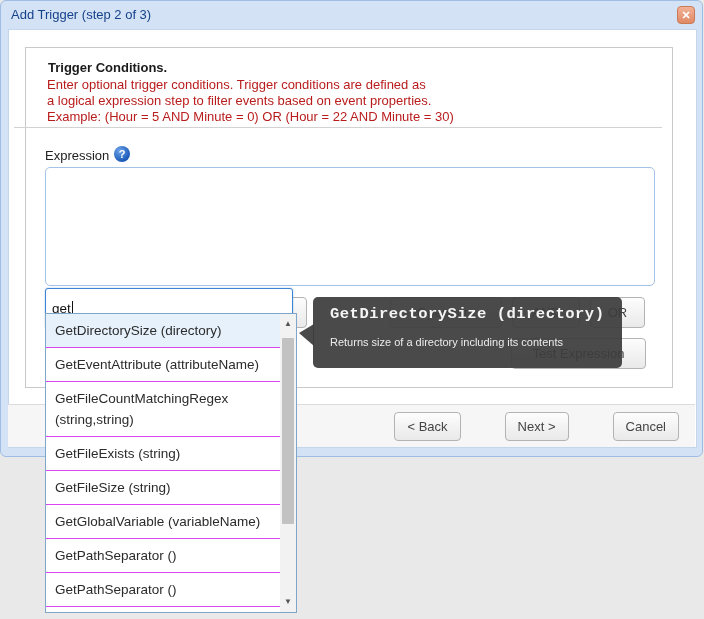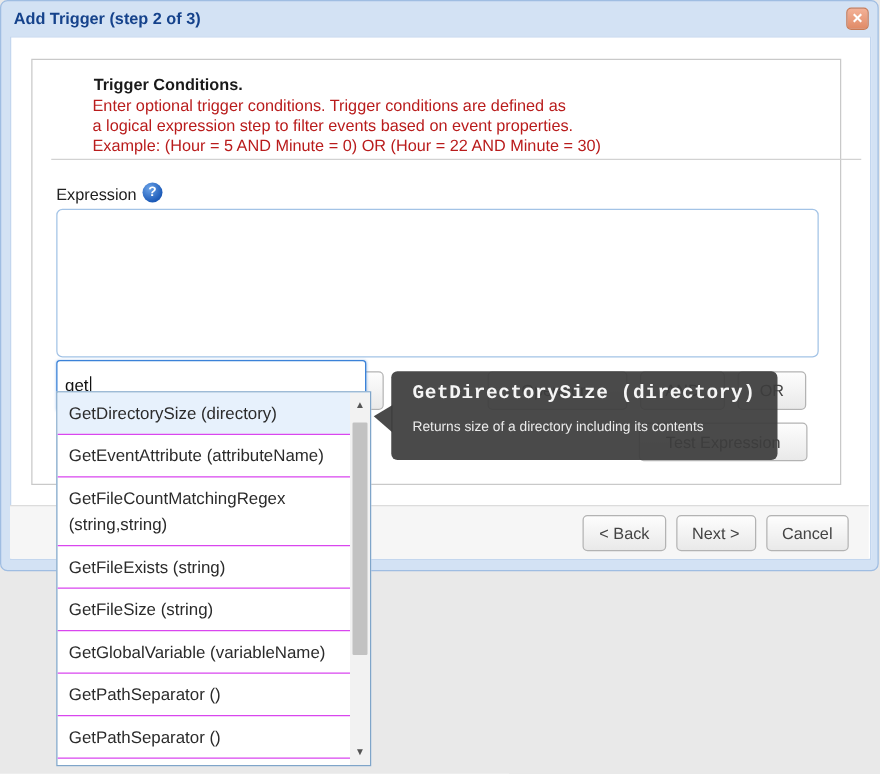--- a/index.html
+++ b/index.html
@@ -3,31 +3,31 @@
 <meta charset="utf-8">
 <style>
   * { margin:0; padding:0; box-sizing:border-box; }
   html,body { font-family:"Liberation Sans", sans-serif; }
   .stage { position:relative; width:704px; height:619px; background:#e9e9e9; overflow:hidden; }
 
   
   .dialog { position:absolute; left:0; top:0; width:703px; height:457px;
             background:#d3e2f4; border:1px solid #9fbde2; border-radius:6px; }
   .titlebar { position:absolute; left:0; top:0; width:703px; height:28px; }
-  .title { position:absolute; left:10px; top:6px; font-size:13px; font-weight:bold; color:#15428b; }
+  .title { position:absolute; left:10px; top:6px; font-size:13px; font-weight:normal; color:#15428b; }
   .close-btn { position:absolute; right:9px; top:5px; width:18px; height:18px; border-radius:4px;
                background:linear-gradient(#f3b197,#e08a66); border:1px solid #c97a55;
                color:#fff; font-size:11px; font-weight:bold; text-align:center; line-height:16px; cursor:pointer; }
   .content-panel { position:absolute; left:7px; top:28px; width:689px; height:419px;
                    background:#ffffff; border:1px solid #c3d6ee; }
 
   
   .inner-box { position:absolute; left:25px; top:47px; width:648px; height:341px;
                border:1px solid #c9c9c9; background:#fff; }
-  .instructions { position:absolute; left:41px; top:47px; width:648px; height:81px;
+  .instructions { position:absolute; left:14px; top:47px; width:648px; height:81px;
                   border-bottom:1px solid #d2d2d2; }
   .instr-heading { position:absolute; left:34px; top:13px; font-size:13px; font-weight:bold; color:#1a1a1a; }
   .instr-line { position:absolute; left:33px; font-size:13px; color:#b91c1c; white-space:nowrap; }
   .instr-l1 { top:30px; } .instr-l2 { top:46px; } .instr-l3 { top:62px; }
 
   .expr-label { position:absolute; left:45px; top:148px; font-size:13px; color:#222; }
   .help-icon { position:absolute; left:114px; top:146px; width:16px; height:16px; border-radius:50%;
                background:radial-gradient(circle at 35% 30%, #6ba3e8, #1d5bb8 70%);
                color:#fff; font-size:11px; font-weight:bold; text-align:center; line-height:16px; cursor:pointer; }
   .expr-textarea { position:absolute; left:45px; top:167px; width:610px; height:119px;
@@ -40,21 +40,21 @@
   .functions-btn { left:222px; top:297px; width:85px; height:31px; }
   .operators-btn { left:390px; top:297px; width:112px; height:31px; }
   .and-btn { left:512px; top:297px; width:68px; height:31px; }
   .or-btn { left:590px; top:297px; width:55px; height:31px; }
   .test-expr-btn { left:511px; top:338px; width:135px; height:31px; }
 
   
   .footer { position:absolute; left:8px; top:404px; width:687px; height:43px;
             background:#f6f6f6; border-top:1px solid #dcdcdc;
             display:flex; align-items:center; justify-content:flex-end; gap:8px; padding-right:16px; }
-  .footer .btn-gray { position:static; height:29px; padding:0 12px; }
+  .footer .btn-gray { position:static; height:29px; padding:0 12px;margin-left:36px; }
 
   
   .ac-input { position:absolute; left:45px; top:288px; width:248px; height:41px; z-index:20;
               background:#fff; border:1px solid #3b82d8; border-radius:3px;
               box-shadow:0 0 2px rgba(59,130,216,.45); font-size:13.5px; color:#111;
               display:flex; align-items:center; padding-left:6px; }
   .caret { display:inline-block; width:1px; height:15px; background:#111; margin-left:1px; }
   .dropdown { position:absolute; left:45px; top:313px; width:252px; height:300px; z-index:20;
               background:#fff; border:1px solid #7fa5c9; overflow:hidden; }
   .ac-list { position:absolute; left:0; top:0; right:16px; bottom:0; overflow:hidden; }

